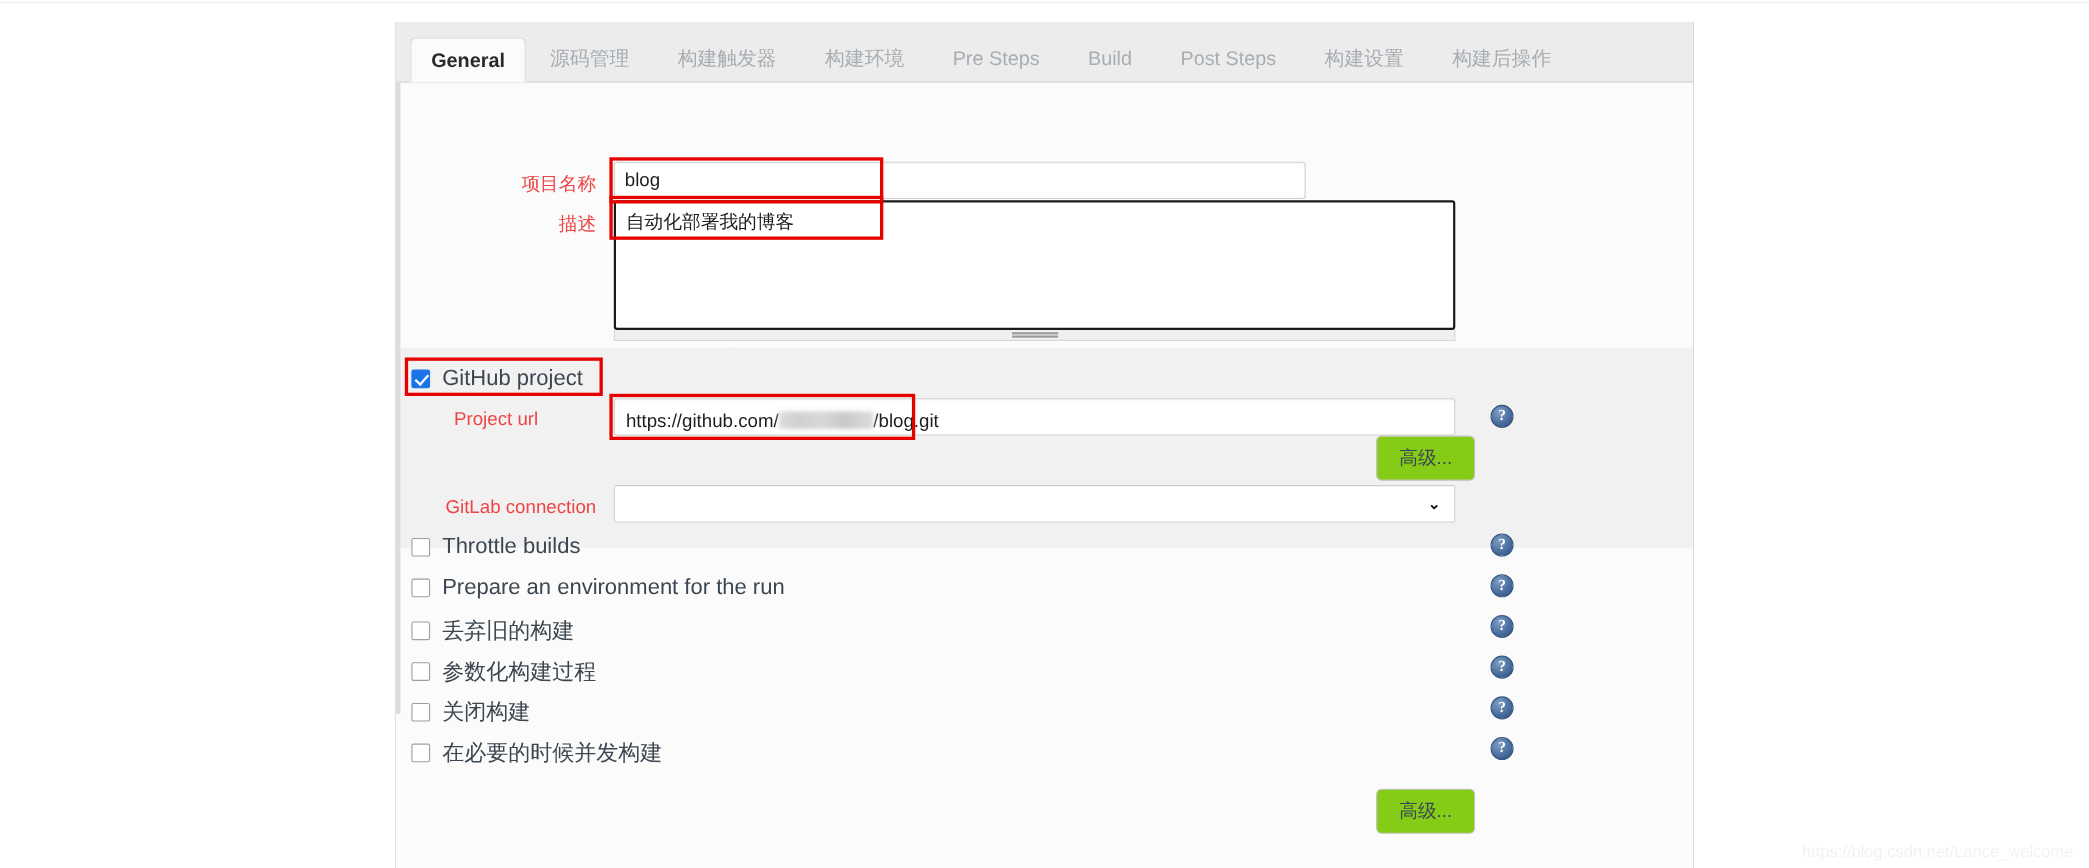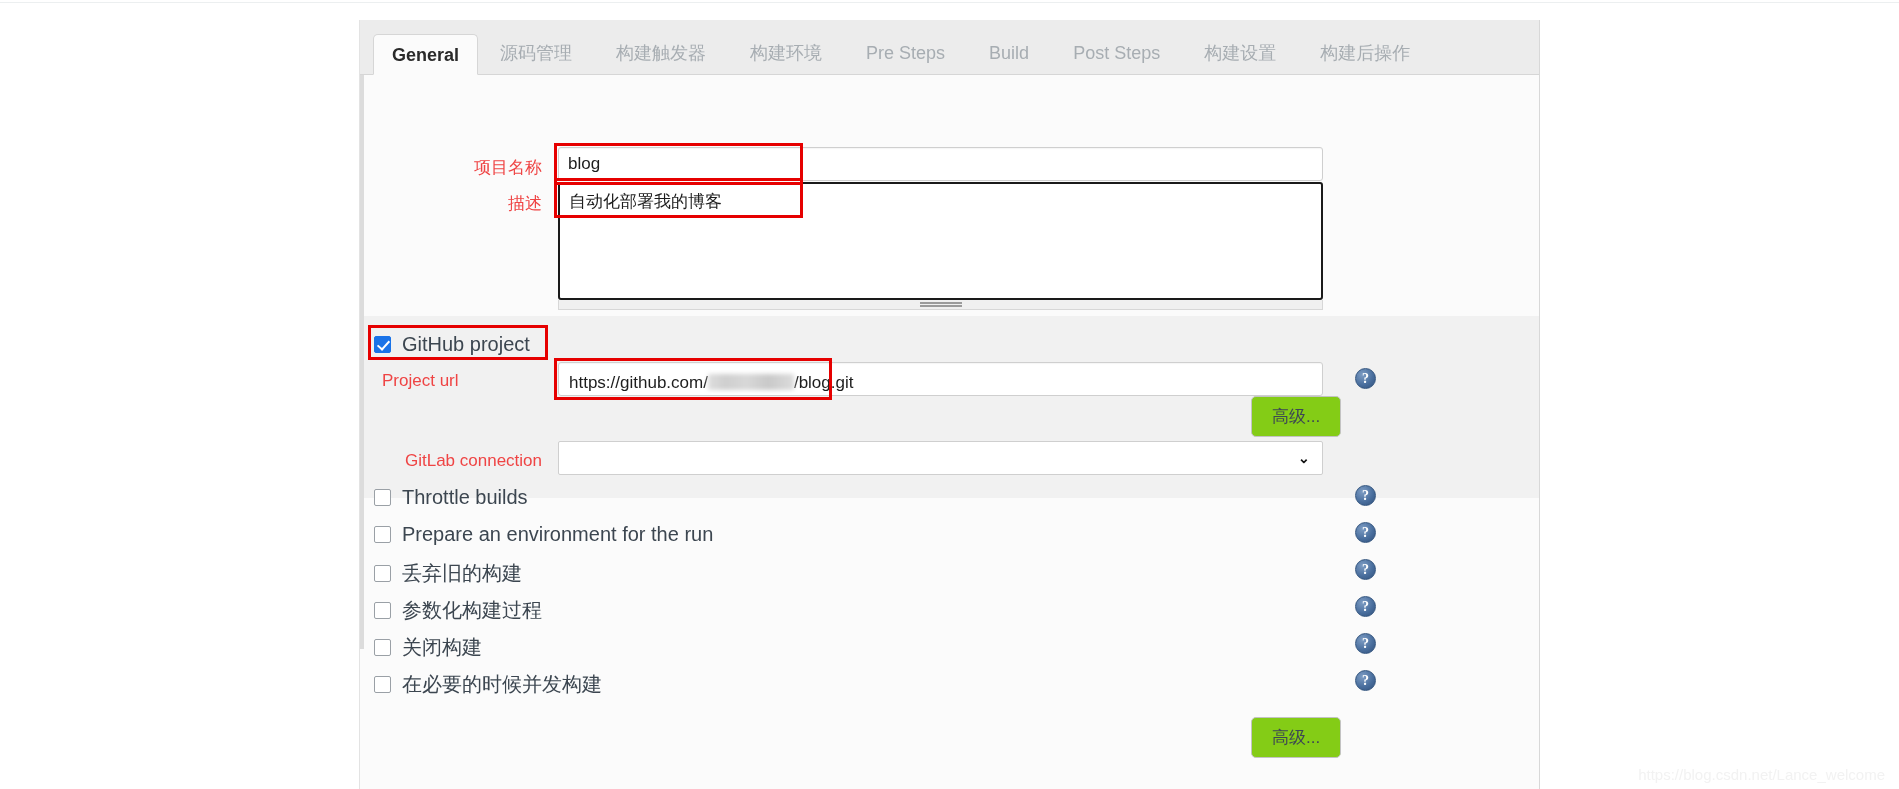--- a/index.html
+++ b/index.html
@@ -260,21 +260,21 @@
       <div class="tab">构建后操作</div>
     </div>
 
     <div class="formbody">
 
       <div class="side-strip" style="left:0px; top:0px;  height:241px;"></div>
       <div class="side-strip" style="left:0px; top:241px;height:182px;"></div>
       <div class="side-strip" style="left:0px; top:423px;height:151px;"></div>
 
       <div class="lbl" style="position:absolute; left:0px; top:81px; width:182px;">项目名称</div>
-      <input class="inp flat" type="text" style="position: absolute; left: 198px; top: 72px; width: 765px; height: 34px;" value="blog">
+      <input class="inp flat" type="text" style="position: absolute; left: 198px; top: 72px; width: 629px; height: 34px;" value="blog">
       <div class="redbox" style="left:194px; top:68px; width:249px; height:42px;"></div>
 
       <div class="lbl" style="position:absolute; left:0px; top:117px; width:182px;">描述</div>
       <textarea class="inp" style="position: absolute; left: 198px; top: 107px; width: 765px; height: 118px; border: 2px solid rgb(26, 26, 26);">自动化部署我的博客</textarea>
       <div class="redbox" style="left:194px; top:103px; width:249px; height:40px;"></div>
 
       <div class="grip-bar" style="left:198px; top:225px; width:765px; height:10px;">
           <i></i>
         </div>
 
@@ -284,21 +284,21 @@
       </div>
 
       <div class="gh-section" style="left:0px; top:241px; width:1179px; height:182px;"></div>
 
       <div class="cb-row" style="left:14px; top:258px;">
         <span class="cb checked"></span>
         <span class="cb-label">GitHub project</span>
       </div>
       <div class="redbox" style="left:8px; top:250px; width:180px; height:35px;"></div>
 
-      <div class="lbl" style="position:absolute; left:0px; top:296px; width:182px; text-align:left;margin-left:22px;">Project url</div>
+      <div class="lbl" style="position:absolute; left:0px; top:296px; width:182px; text-align:center;">Project url</div>
       <div class="inp flat" style="position:absolute; left:198px; top:287px; width:765px; height:34px; padding:0;">
         <div class="url-text" style="left:10px; top:11px;">
           <span>https://github.com/</span><span class="redacted"></span><span>/blog.git</span>
         </div>
       </div>
       <div class="redbox" style="left:194px; top:283px; width:278px; height:42px;"></div>
       <div class="help" style="left:995px; top:293px;">?</div>
 
       <button class="btn" style="left:891px; top:321px;">高级...</button>
 

